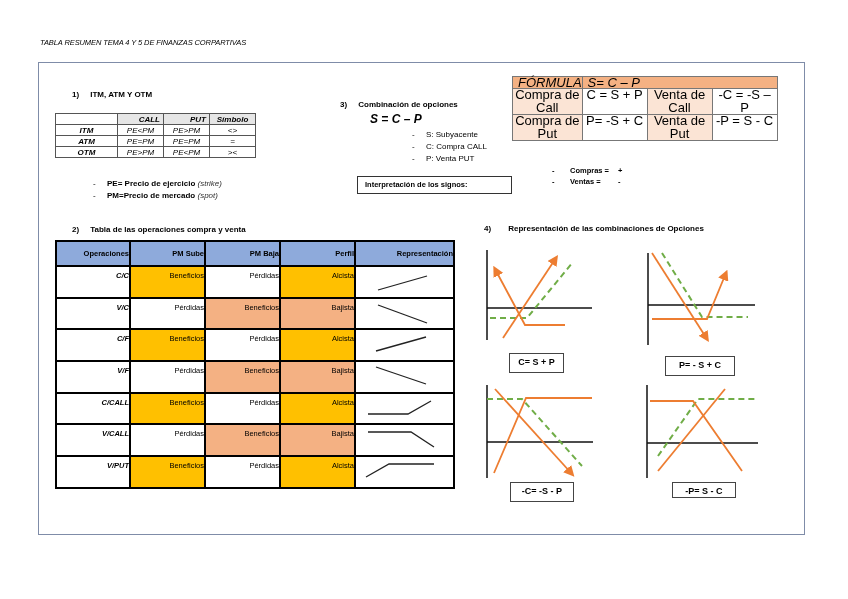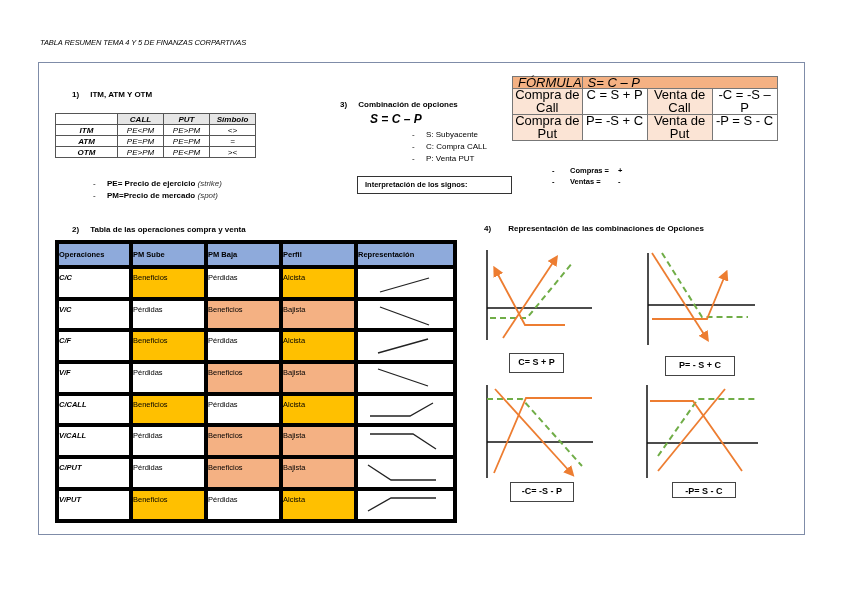--- a/index.html
+++ b/index.html
@@ -11,32 +11,32 @@
     .frame { position: absolute; left: 38px; top: 62px; width: 767px; height: 473px; border: 1.5px solid #7f8ca8; }
 
     .h-sec { position: absolute; font-size: 8px; font-weight: bold; white-space: nowrap; }
     .h-sec .num { display: inline-block; width: 16px; }
 
     
     .t1 { position: absolute; left: 55px; top: 113px; border-collapse: collapse; font-size: 8px; font-style: italic; }
     .t1 td { border: 1px solid #555; height: 11px; padding: 0 3px; text-align: center; }
     .t1 tr.hdr td { background: #e6e6e6; font-weight: bold; }
     .t1 td.rowh { font-weight: bold; width: 62px; }
-    .t1 td.c { width: 46px; }
+    .t1 td.c { width: 46px; text-align: right; }
     .t1 td.s { width: 46px; margin-top: 28px; }
 
     .bullets { position: absolute; font-size: 8px; }
     .bullets li { list-style: none; display: flex; line-height: 12px; }
     .bullets li .dash { width: 14px; }
     .bullets .b { font-weight: bold; }
     .bullets em { color: #333; }
 
     
     .t2 { position: absolute; left: 55px; top: 240px; border-collapse: collapse; font-size: 7.5px; }
-    .t2 td, .t2 th { border: 4px solid #000000; text-align: left; vertical-align: top; padding-top: 4px; }
+    .t2 td, .t2 th { border: 2px solid #000000; text-align: right; vertical-align: top; padding-top: 4px; }
     .t2 th { background: #8eaadb; height: 25px; font-weight: bold; vertical-align: middle; padding-top: 0; }
     .t2 td { height: 31.7px; }
     .t2 .op { width: 74px; font-weight: bold; font-style: italic; }
     .t2 .col { width: 75px; }
     .t2 .rep { width: 99px; padding: 0; position: relative; }
     .ben-y { background: #ffc000; }
     .ben-o { background: #f4b183; }
     .alc { background: #ffc000; }
     .baj { background: #f4b183; }
     .rep svg { position: absolute; left: 0; top: 0; }
@@ -193,31 +193,20 @@
     <td class="col">Pérdidas</td>
     <td class="col ben-o">Beneficios</td>
     <td class="col baj">Bajista</td>
     <td class="rep">
       <svg width="99" height="31">
             <polyline points="12,7 55,7 78,22" fill="none" stroke="#222" stroke-width="1.3"></polyline>
           </svg>
     </td>
   </tr>
 
-  <tr>
-    <td class="op">C/PUT</td>
-    <td class="col">Pérdidas</td>
-    <td class="col ben-o">Beneficios</td>
-    <td class="col baj">Bajista</td>
-    <td class="rep">
-      <svg width="99" height="31">
-            <polyline points="10,6 33,21 78,21" fill="none" stroke="#222" stroke-width="1.3"></polyline>
-          </svg>
-    </td>
-  </tr>
 
   <tr>
     <td class="op">V/PUT</td>
     <td class="col ben-y">Beneficios</td>
     <td class="col">Pérdidas</td>
     <td class="col alc">Alcista</td>
     <td class="rep">
       <svg width="99" height="31">
             <polyline points="10,20 33,7 78,7" fill="none" stroke="#222" stroke-width="1.3"></polyline>
           </svg>

